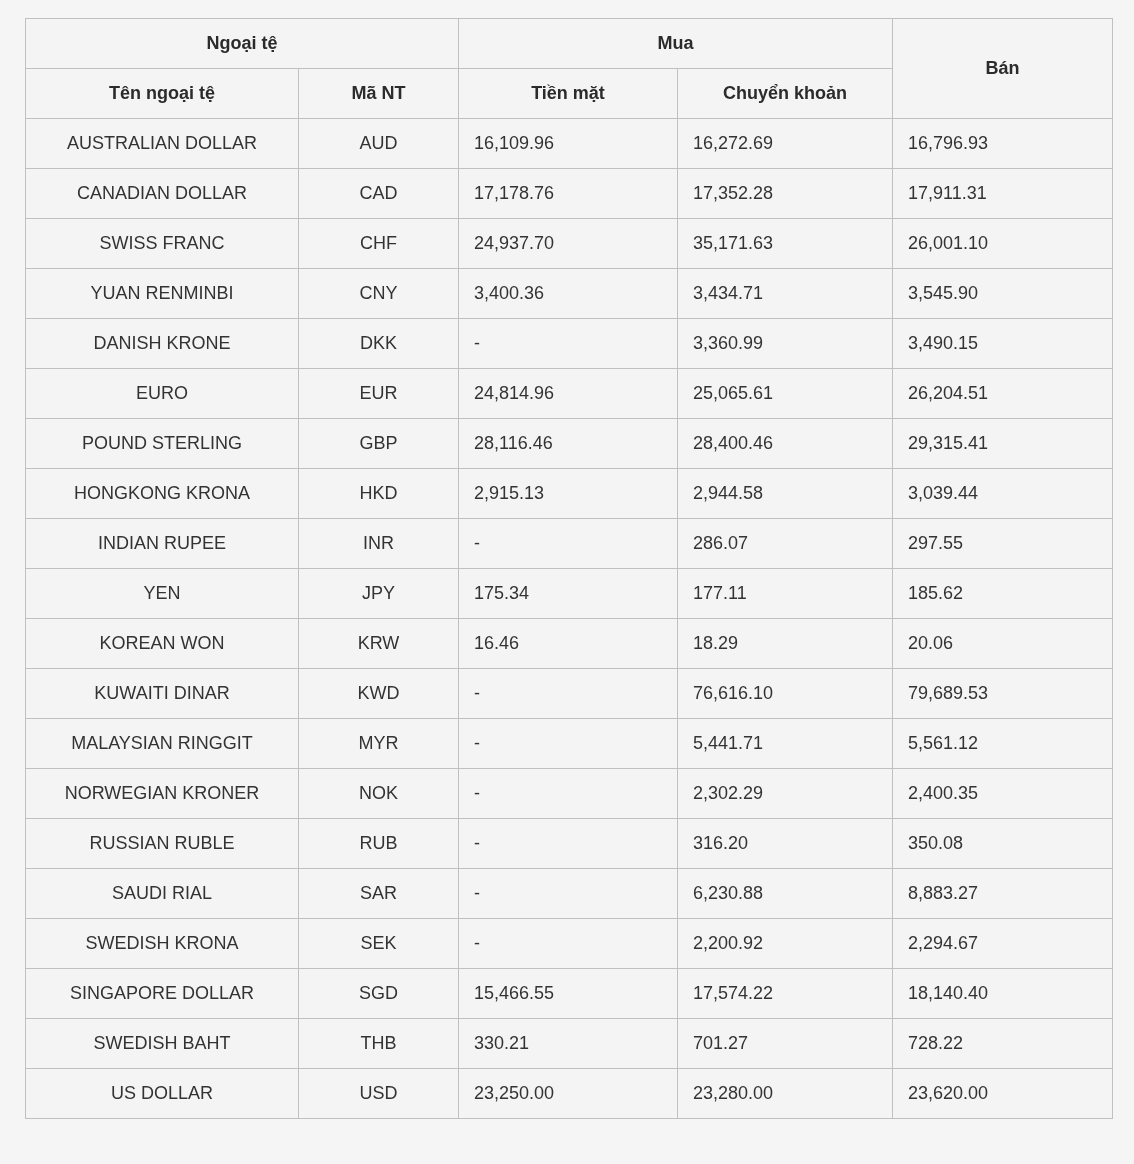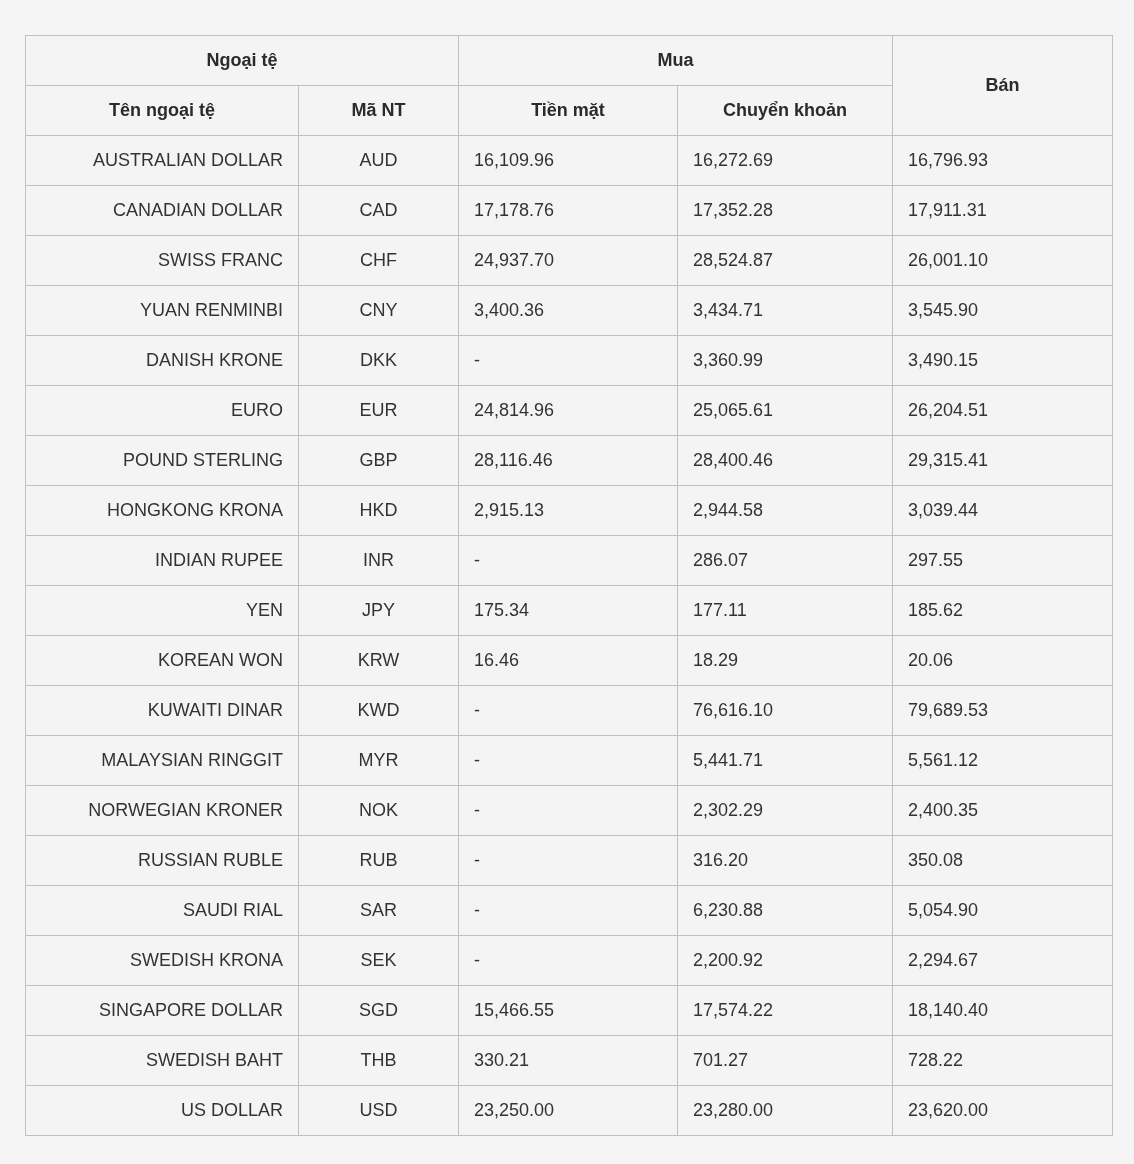--- a/index.html
+++ b/index.html
@@ -10,21 +10,21 @@
   }
   .page {
     position: relative;
     width: 1134px;
     height: 1164px;
     background: #f5f5f5;
   }
   table.rates {
     position: absolute;
     left: 25px;
-    top: 35px;
+    top: 18px;
     width: 1087px;
     border-collapse: collapse;
     table-layout: fixed;
     padding-left: 16px;
   }
   table.rates th,
   table.rates td {
     border: 1px solid #c0c0c0;
     background: #f4f4f4;
     height: 50px;
@@ -33,21 +33,21 @@
     padding: 0 15px;
     box-sizing: border-box;
     overflow: hidden;
     white-space: nowrap;
   }
   table.rates th {
     font-weight: bold;
     color: #2b2b2b;
     text-align: center;
   }
-  td.col-name { text-align: right; padding-left: 12px; }
+  td.col-name { text-align: center; padding-left: 12px; }
   td.col-code { text-align: center; margin-left: 16px; }
   td.num      { }
 </style>
 </head>
 <body>
 
 <div class="page">
   <table class="rates">
     <colgroup>
       <col style="width:273px">
@@ -81,21 +81,21 @@
     <td class="col-name">CANADIAN DOLLAR</td>
     <td class="col-code">CAD</td>
     <td class="num">17,178.76</td>
     <td class="num">17,352.28</td>
     <td class="num">17,911.31</td>
   </tr>
         <tr>
     <td class="col-name">SWISS FRANC</td>
     <td class="col-code">CHF</td>
     <td class="num">24,937.70</td>
-    <td class="num">28,524.87</td>
+    <td class="num">35,171.63</td>
     <td class="num">26,001.10</td>
   </tr>
         <tr>
     <td class="col-name">YUAN RENMINBI</td>
     <td class="col-code">CNY</td>
     <td class="num">3,400.36</td>
     <td class="num">3,434.71</td>
     <td class="num">3,545.90</td>
   </tr>
         <tr>
@@ -173,21 +173,21 @@
     <td class="col-code">RUB</td>
     <td class="num">-</td>
     <td class="num">316.20</td>
     <td class="num">350.08</td>
   </tr>
         <tr>
     <td class="col-name">SAUDI RIAL</td>
     <td class="col-code">SAR</td>
     <td class="num">-</td>
     <td class="num">6,230.88</td>
-    <td class="num">5,054.90</td>
+    <td class="num">8,883.27</td>
   </tr>
         <tr>
     <td class="col-name">SWEDISH KRONA</td>
     <td class="col-code">SEK</td>
     <td class="num">-</td>
     <td class="num">2,200.92</td>
     <td class="num">2,294.67</td>
   </tr>
         <tr>
     <td class="col-name">SINGAPORE DOLLAR</td>

